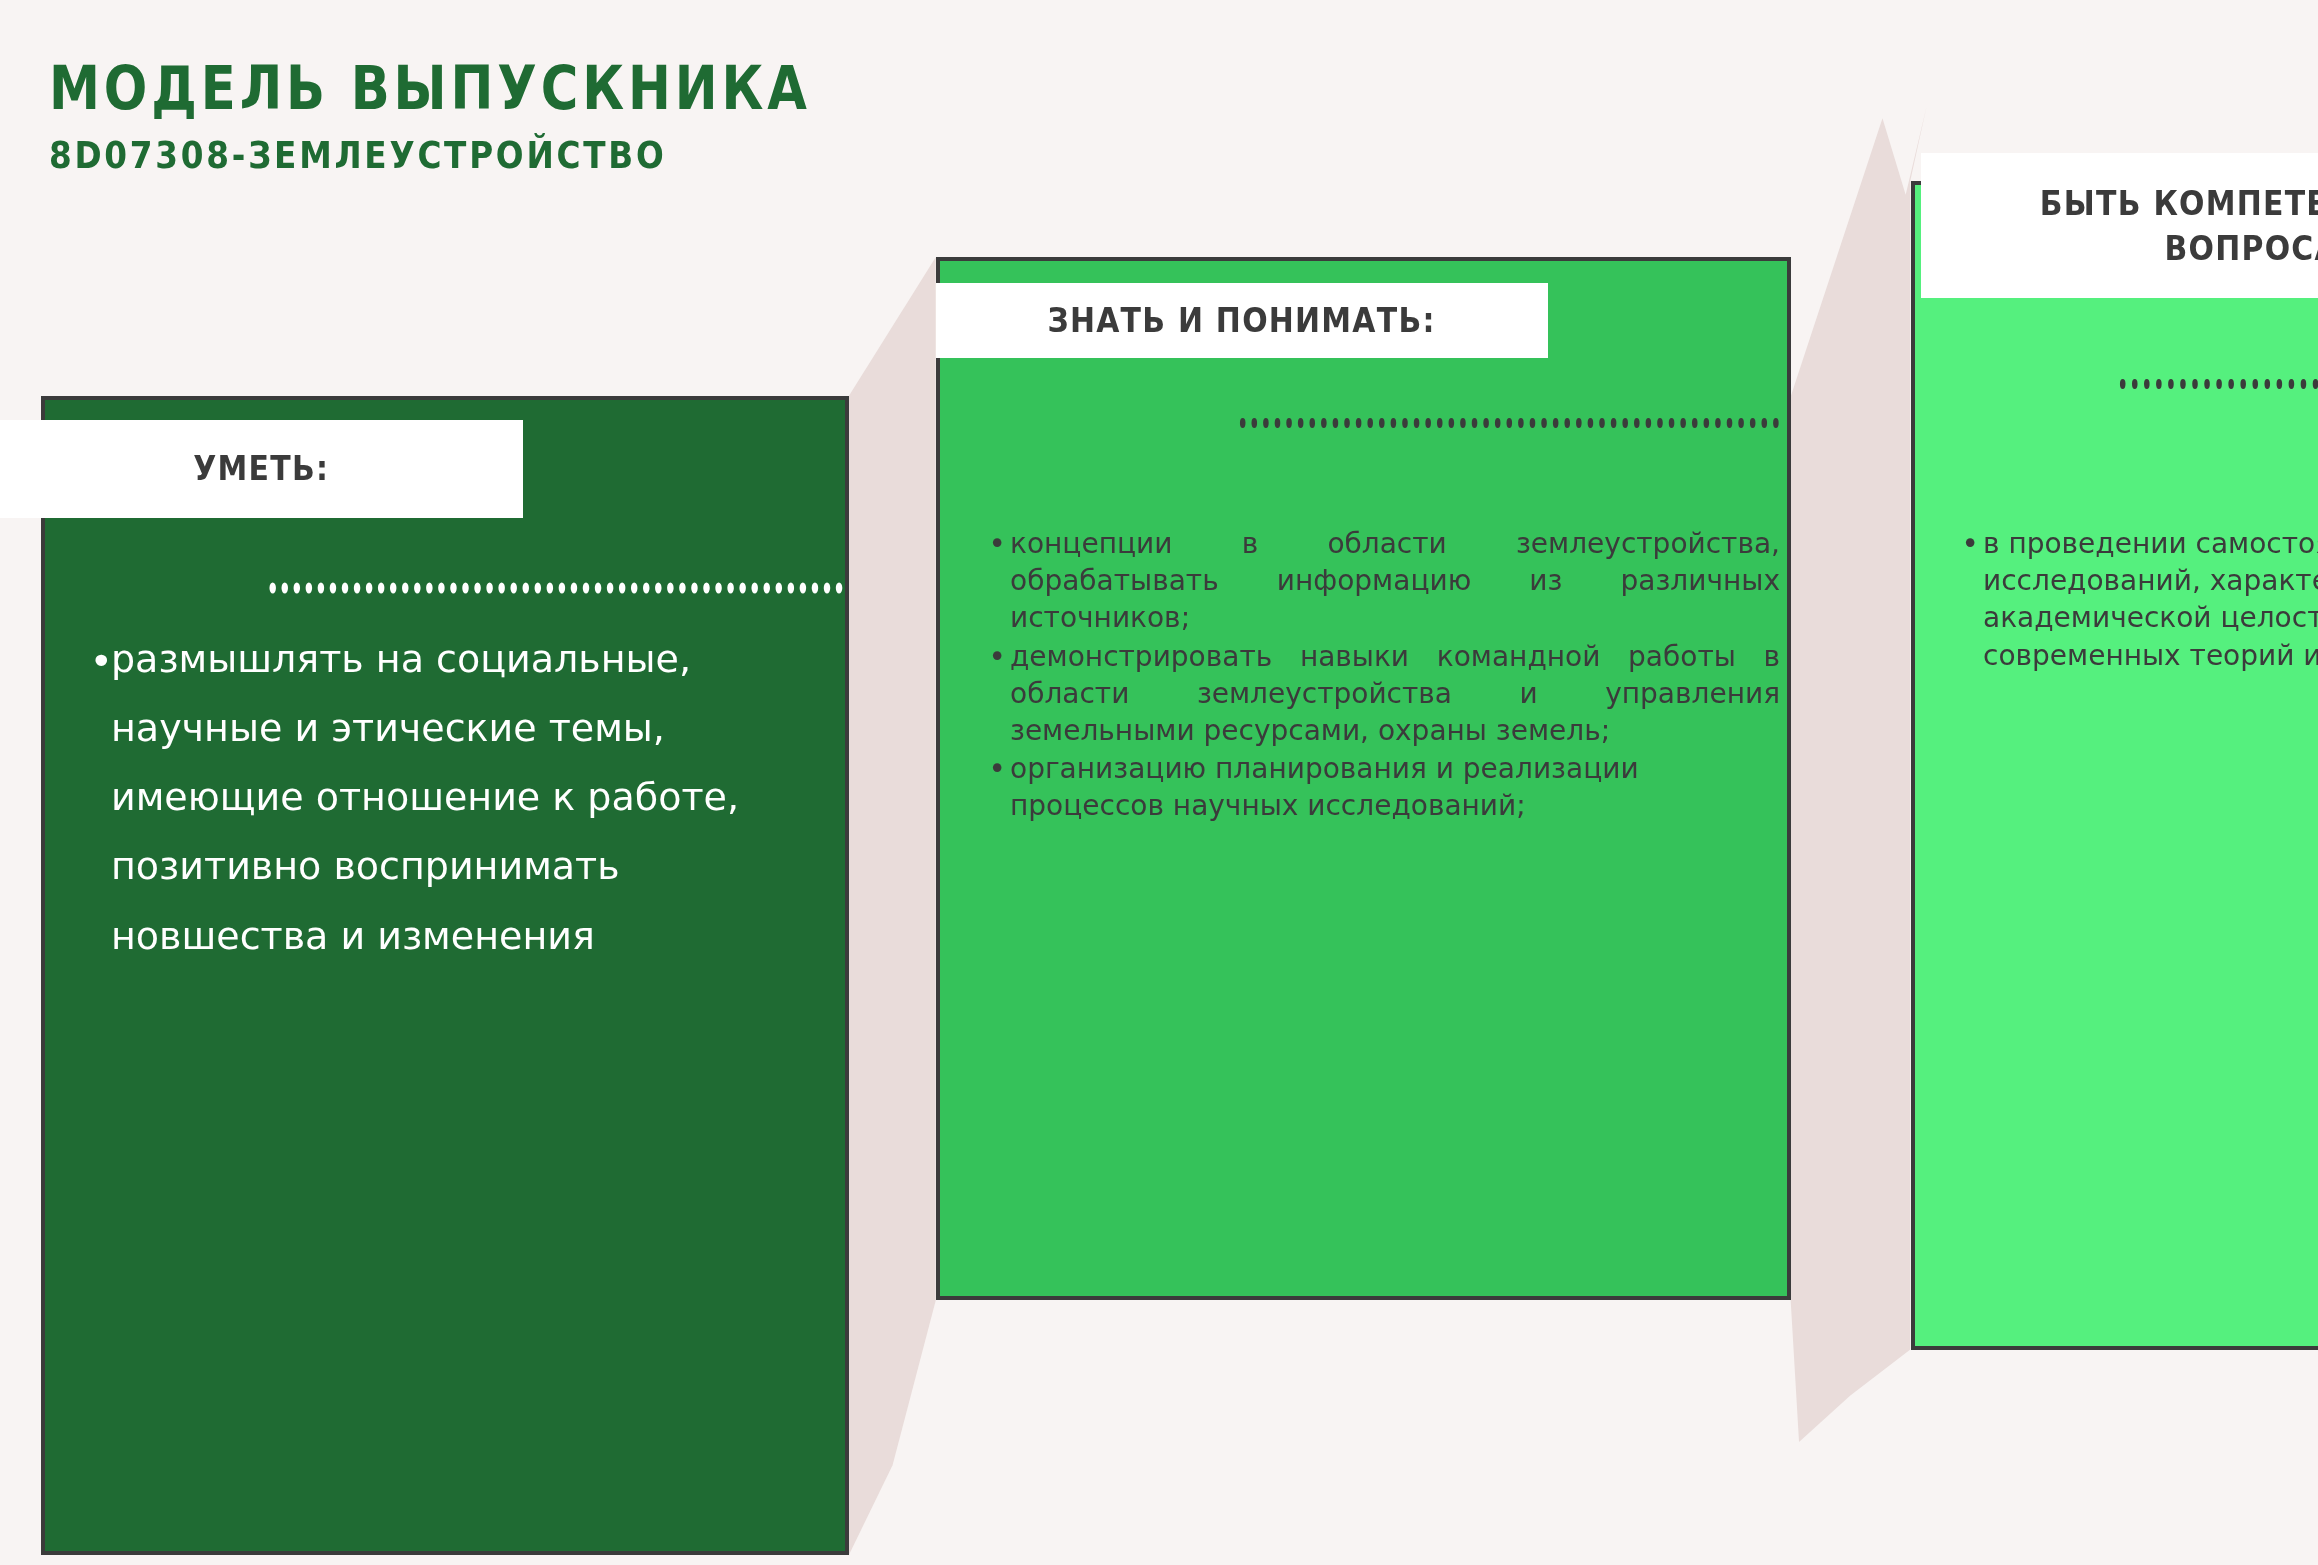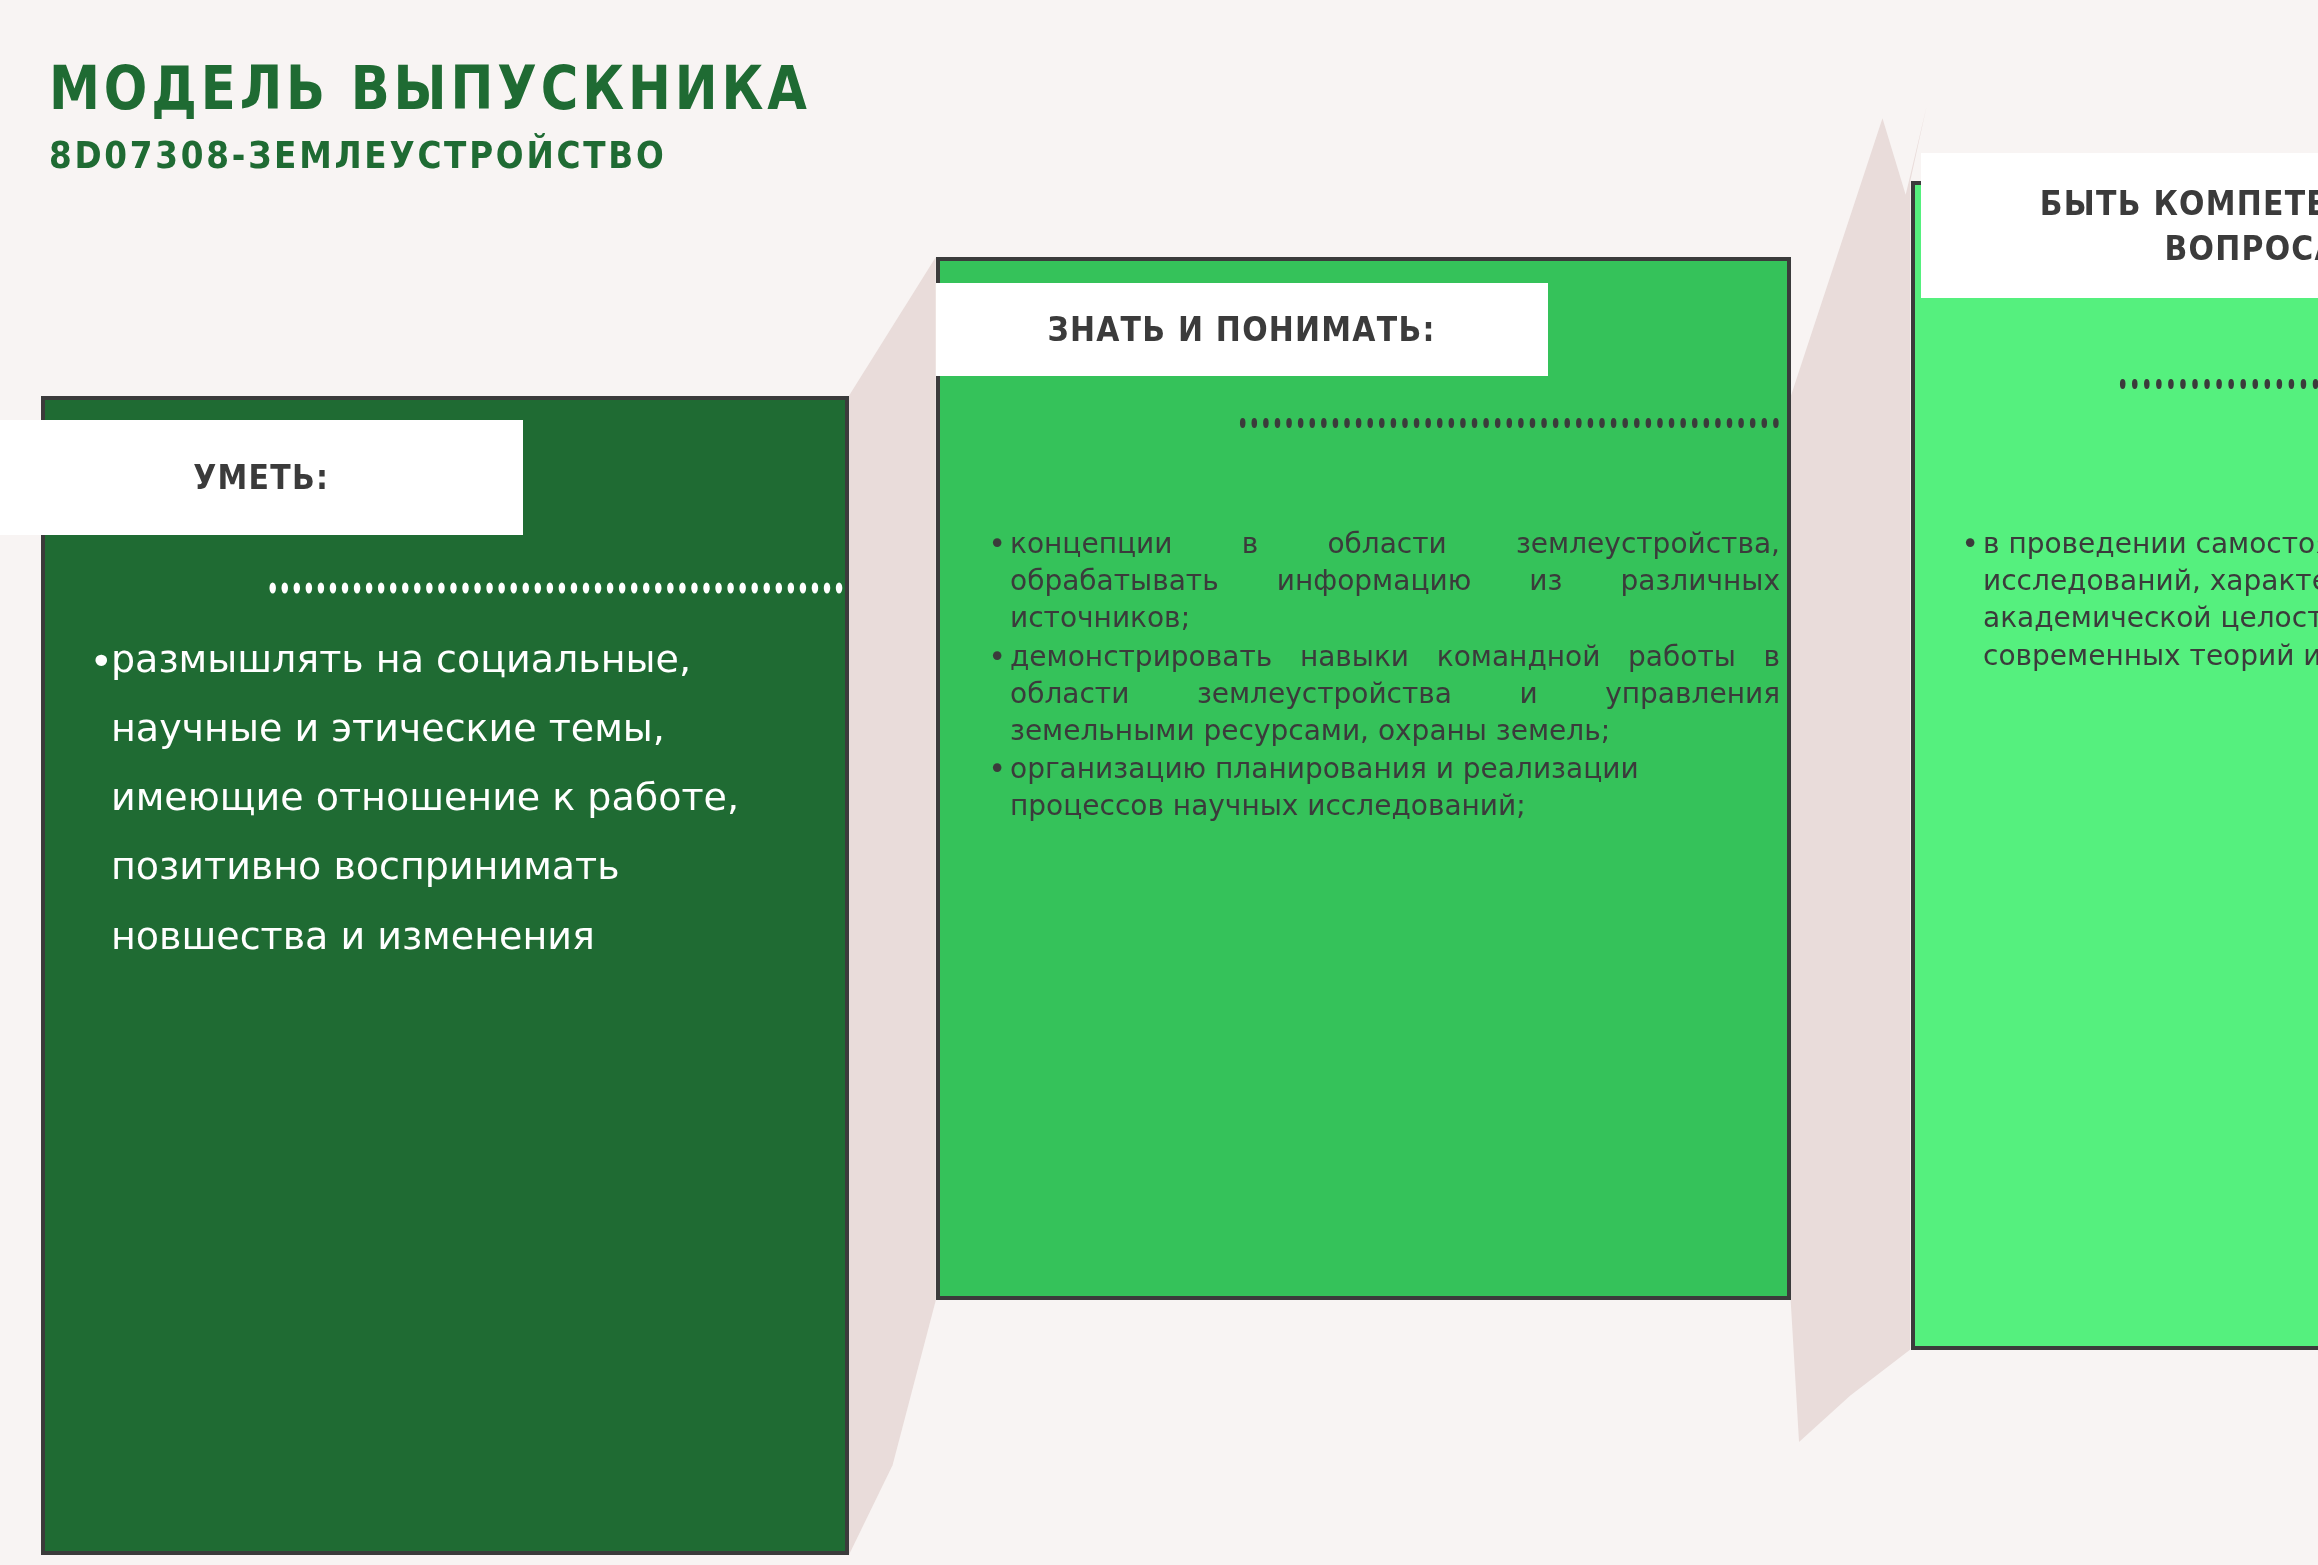--- a/index.html
+++ b/index.html
@@ -113,27 +113,27 @@
     line-height: 1.22;
     letter-spacing: 1.4px;
     color: #3B3B3B;
     transform: scaleX(0.88);
   }
 
   #plate-1 {
     left: 0px;
     top: 420px;
     width: 523px;
-    height: 115px;
+    height: 98px;
   }
   #plate-2 {
     left: 936px;
     top: 283px;
     width: 612px;
-    height: 93px;
+    height: 75px;
   }
   #plate-3 {
     left: 1921px;
     top: 153px;
     width: 699px;
     height: 145px;
   }
   #plate-3 .heading-text {
     line-height: 1.3;
   }

